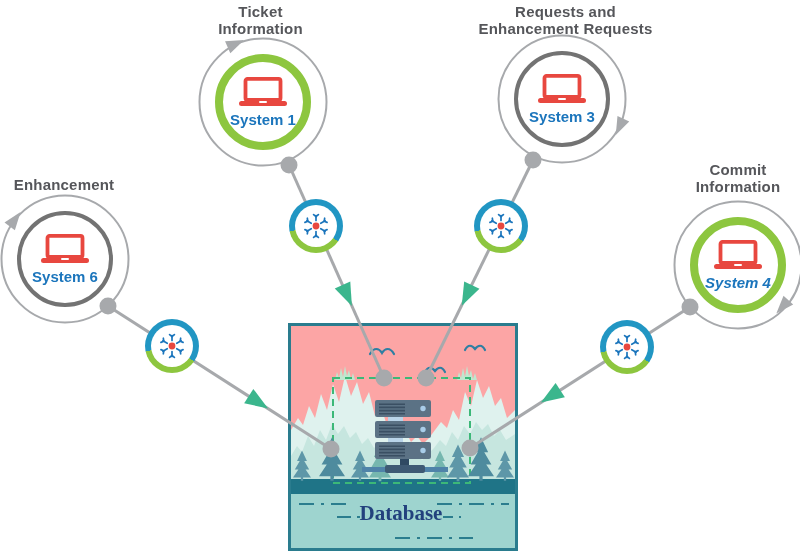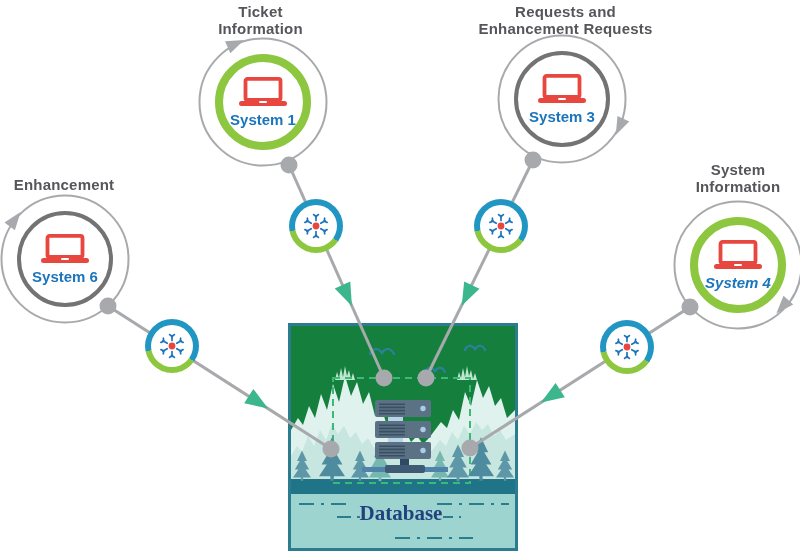--- a/index.html
+++ b/index.html
@@ -28,21 +28,21 @@
     background:conic-gradient(from 125deg,#8dc63f 0 37%,#2196c3 37% 100%);
     display:flex;align-items:center;justify-content:center;
   }
   .connector-inner{
     width:42px;height:42px;border-radius:50%;background:#ffffff;
     display:flex;align-items:center;justify-content:center;
   }
   
   .db-frame{
     position:absolute;left:288px;top:323px;width:230px;height:228px;
-    box-sizing:border-box;border:3px solid #2a7c8e;background:#15803d;z-index:1;
+    box-sizing:border-box;border:3px solid #2a7c8e;background:#fca5a5;z-index:1;
   }
   .db-frame svg{display:block;}
   
   #overlay{position:absolute;left:0;top:0;z-index:5;pointer-events:none;}
 </style>
 </head>
 <body>
 
 <div id="canvas">
 
@@ -51,21 +51,21 @@
   </div>
   <div class="caption" style="left:178px;top:3px;width:165px;">
     <span>Ticket</span><br>
     <span>Information</span>
   </div>
   <div class="caption" style="left:448px;top:3px;width:235px;">
     <span>Requests and</span><br>
     <span>Enhancement Requests</span>
   </div>
   <div class="caption" style="left:658px;top:161px;width:160px;">
-    <span>System</span><br>
+    <span>Commit</span><br>
     <span>Information</span>
   </div>
 
   <div class="db-frame">
     <svg width="224" height="222" viewBox="0 0 224 222">
 
       <path fill="#dff2ee" d="M0,104 L7,92 L12,99 L18,80 L24,92 L30,68 L36,84 L42,58 L48,76 L54,50 L60,70 L66,56 L72,78 L78,66 L84,90 L90,80 L96,100 L102,92 L108,110 L114,104 L120,116 L126,110 L132,118 L138,112 L144,104 L150,96 L156,102 L162,84 L168,94 L174,66 L180,80 L186,54 L192,72 L198,60 L204,80 L210,72 L216,92 L224,84 L224,170 L0,170 Z"></path>
       <path fill="#c6e6df" d="M0,130 L6,120 L11,126 L17,110 L23,120 L29,104 L35,114 L41,98 L47,108 L53,100 L59,112 L65,106 L71,118 L77,112 L83,122 L89,116 L95,126 L101,120 L107,130 L113,124 L119,132 L125,126 L131,134 L137,128 L143,122 L149,114 L155,120 L161,106 L167,114 L173,100 L179,108 L185,96 L191,104 L197,98 L203,110 L209,104 L215,114 L224,108 L224,170 L0,170 Z"></path>
 
       <rect x="0" y="153" width="224" height="15" fill="#1f7487"></rect>

